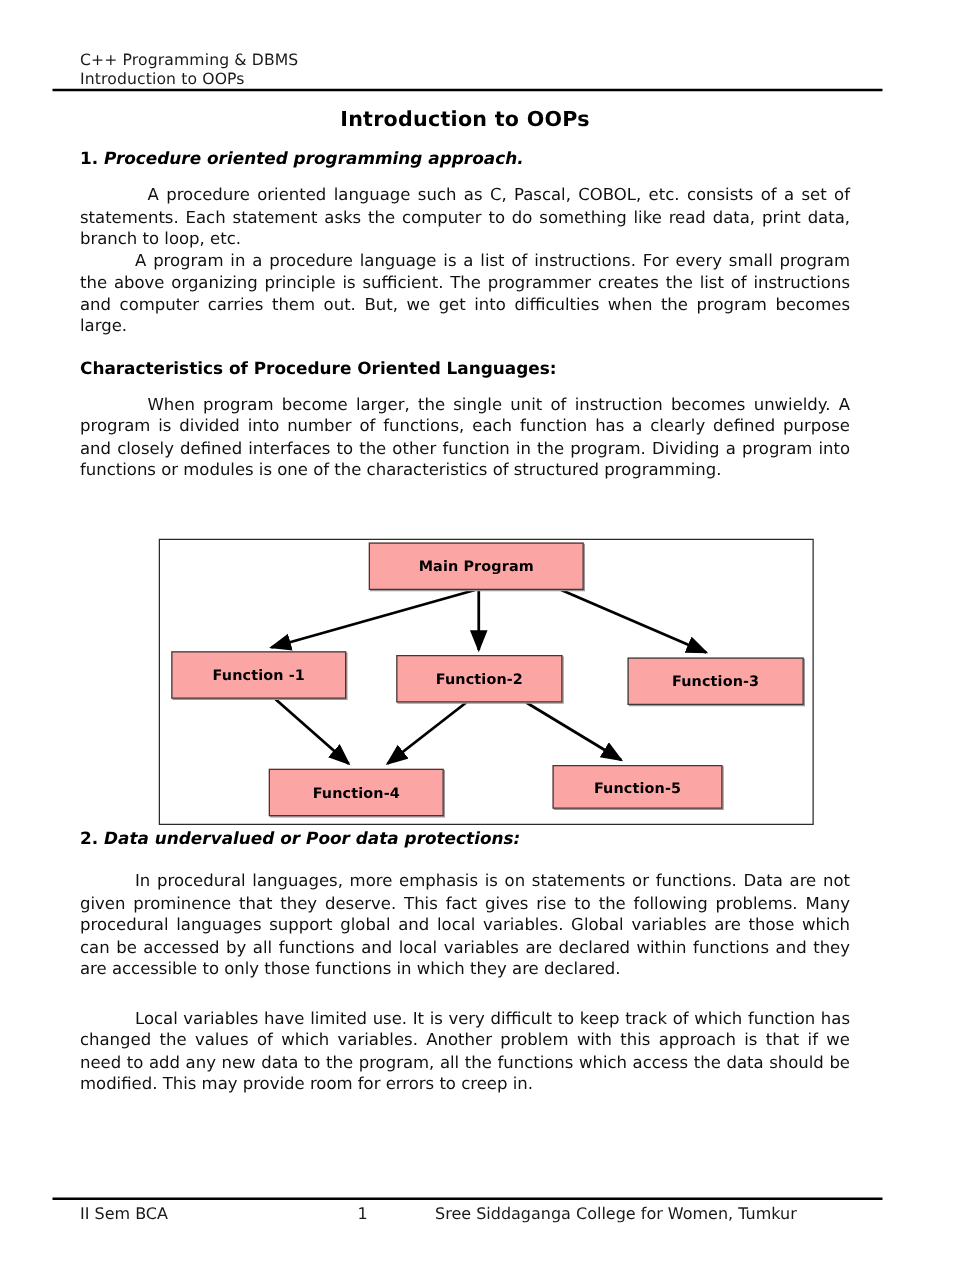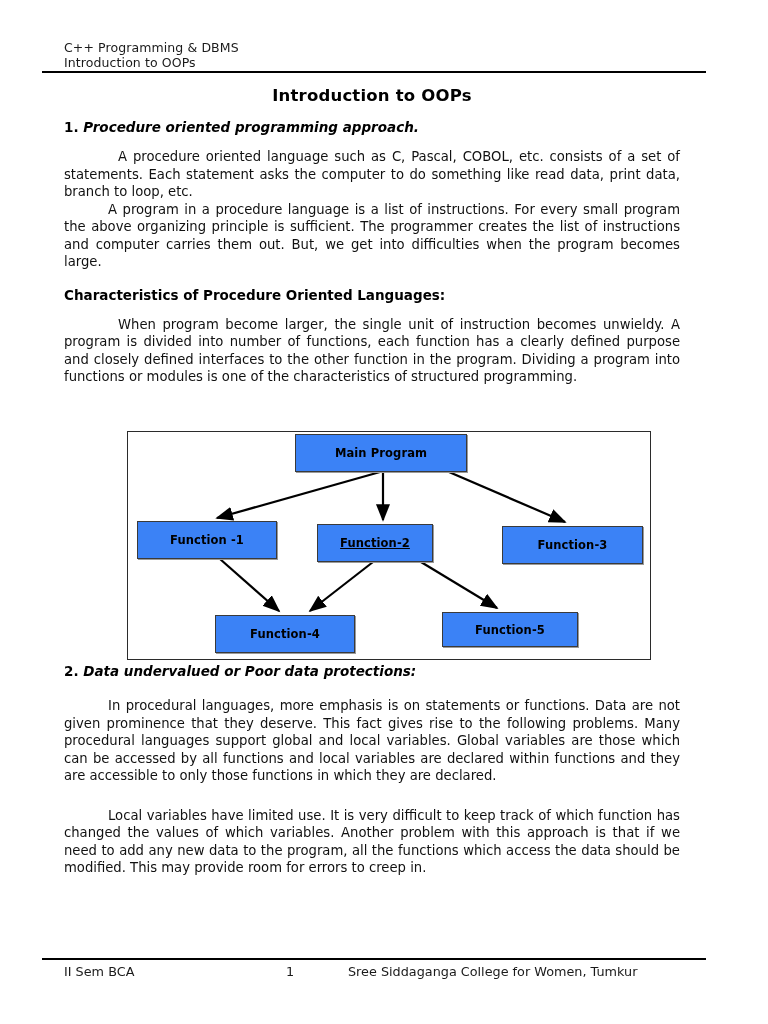--- a/index.html
+++ b/index.html
@@ -109,21 +109,21 @@
     background: #ffffff;
   }
   .fig-svg {
     position: absolute;
     left: 0; top: 0;
   }
   .node {
     position: absolute;
     box-sizing: border-box;
     border: 1.8px solid #3a3a3a;
-    background: #3b82f6;
+    background: #fca5a5;
     display: flex;
     align-items: center;
     justify-content: center;
     font-size: 11.5px;
     font-weight: bold;
     letter-spacing: 0.1px;
     color: #000000;
     box-shadow: 1px 1px 0 #9a9a9a;
   }
 
@@ -200,21 +200,21 @@
 
       <line x1="294" y1="131" x2="370" y2="177" stroke="#000" stroke-width="2.2" marker-end="url(#ah)"></line>
     </svg>
 
     <div class="node" style="left:168px; top:3px; width:172px; height:38px;">
       <span>Main Program</span>
     </div>
     <div class="node" style="left:10px; top:90px; width:140px; height:38px;">
       <span>Function -1</span>
     </div>
-    <div class="node" style="left:190px; top:93px; width:116px; height:38px;text-decoration:underline;">
+    <div class="node" style="left:190px; top:93px; width:133px; height:38px;">
       <span>Function-2</span>
     </div>
     <div class="node" style="left:375px; top:95px; width:141px; height:38px;">
       <span>Function-3</span>
     </div>
     <div class="node" style="left:88px; top:184px; width:140px; height:38px;">
       <span>Function-4</span>
     </div>
     <div class="node" style="left:315px; top:181px; width:136px; height:35px;">
       <span>Function-5</span>

